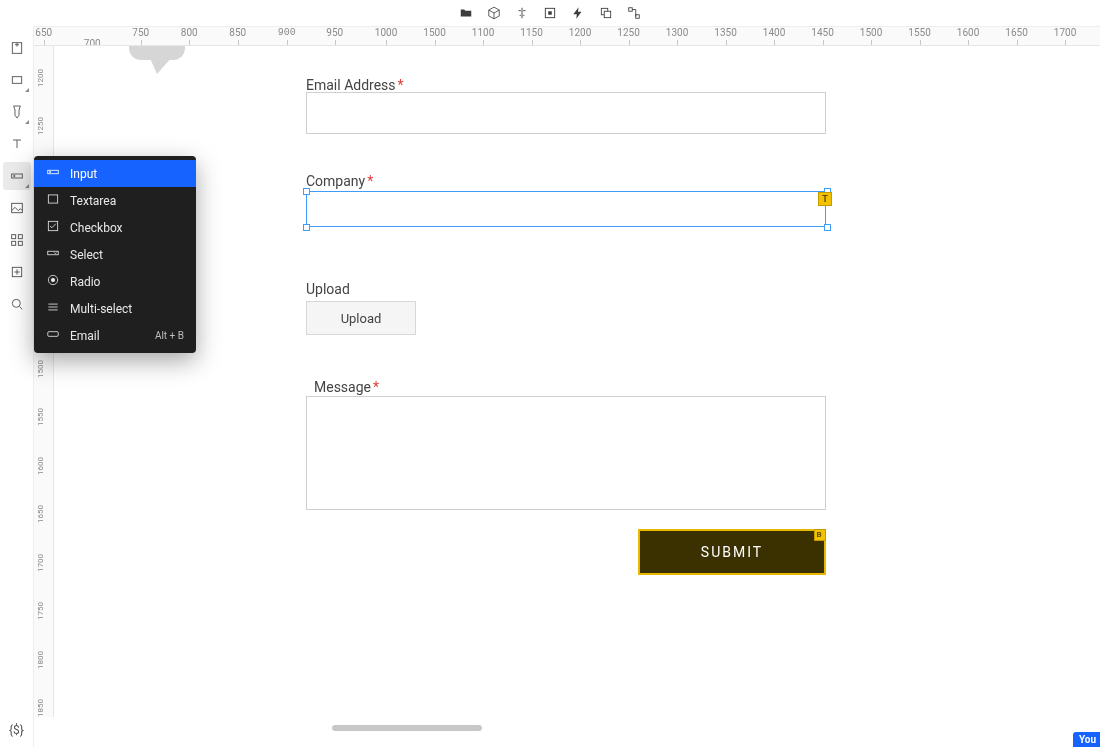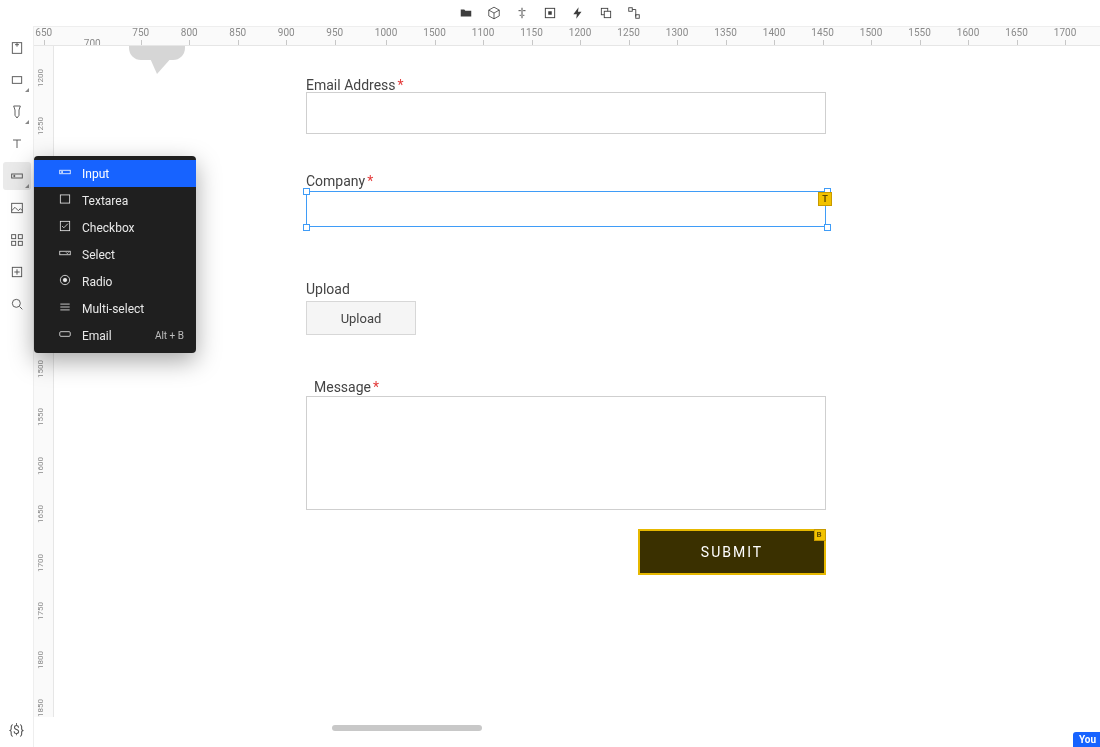--- a/index.html
+++ b/index.html
@@ -101,21 +101,21 @@
 
   
   .flyout {
     position:absolute; left:34px; top:156px; width:162px;
     background:#1f1f1f; border-radius:4px; padding:4px 0;
     box-shadow:0 8px 24px rgba(0,0,0,.35);
     z-index:50;
   }
   .flyout-item {
     display:flex; align-items:center; gap:10px;
-    padding:5px 24px; color:#e8e8e8; font-size:12px;
+    padding:5px 12px; color:#e8e8e8; font-size:12px;
     position:relative;
   }
   .flyout-item.selected { background:#1763ff; color:#fff; }
   .flyout-item .short { position:absolute; right:12px; font-size:10px; color:#bdbdbd; }
   .flyout-item svg { width:14px; height:14px; fill:none; stroke:currentColor; stroke-width:1.4; }
 
   
   .bottom-bar {
     position:absolute; left:54px; right:0; bottom:10px; height:18px;
   }
@@ -172,21 +172,21 @@
       </svg>
     </span>
 </div>
 
 <div class="top-ruler" id="top-ruler">
     <div class="tick" style="left: 1.34px;">650</div>
     <div class="tick" style="left: 49.84px; margin-top: 11px;">700</div>
     <div class="tick" style="left: 98.34px;">750</div>
     <div class="tick" style="left: 146.84px;">800</div>
     <div class="tick" style="left: 195.34px;">850</div>
-    <div class="tick" style="left: 243.84px;">900</div>
+    <div class="tick" style="left: 243.84px; font-family: Liberation Mono, monospace;">900</div>
     <div class="tick" style="left: 292.34px;">950</div>
     <div class="tick" style="left: 340.84px;">1000</div>
     <div class="tick" style="left: 389.34px;">1500</div>
     <div class="tick" style="left: 437.84px; text-align: right;">1100</div>
     <div class="tick" style="left: 486.34px;">1150</div>
     <div class="tick" style="left: 534.84px;">1200</div>
     <div class="tick" style="left: 583.34px;">1250</div>
     <div class="tick" style="left: 631.84px;">1300</div>
     <div class="tick" style="left: 680.34px;">1350</div>
     <div class="tick" style="left: 728.84px;">1400</div>

